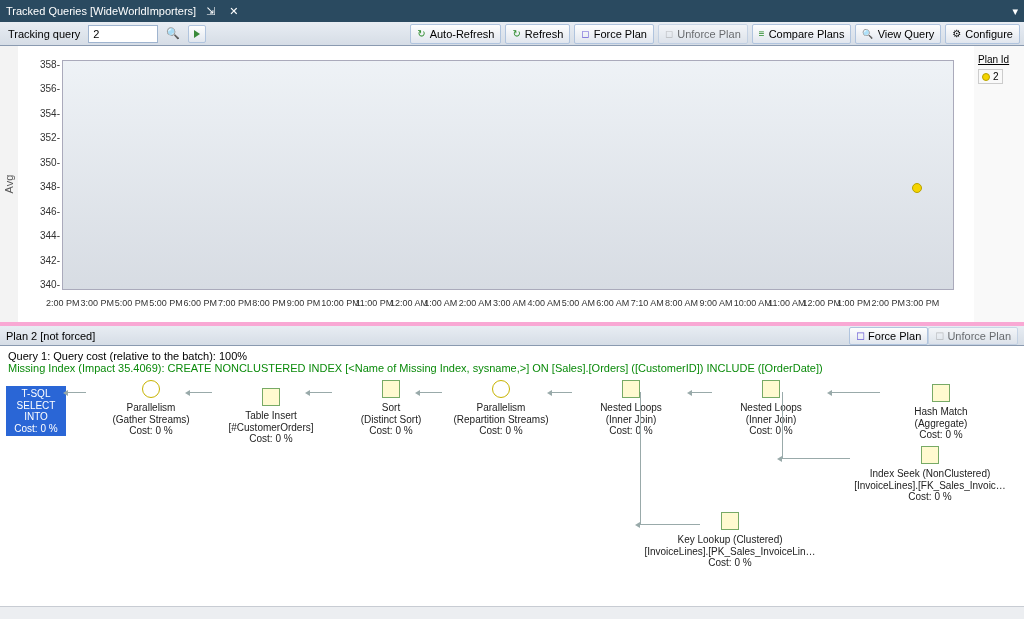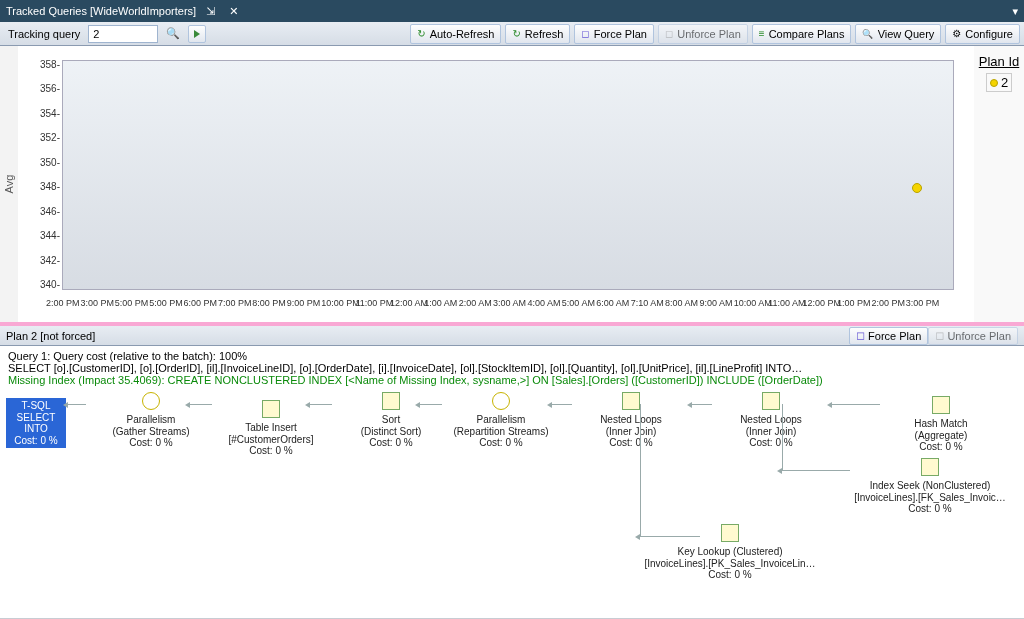--- a/index.html
+++ b/index.html
@@ -26,21 +26,21 @@
 .chart-zone { display: flex; height: 280px; border-bottom: 4px solid #f9a8d4; }
 .rot-lbl { width: 18px; background: #f3f3f3; display: flex; align-items: center; justify-content: center; color: #555; }
 .rot-lbl span { transform: rotate(-90deg); white-space: nowrap; font-size: 11px; }
 .chart { flex: 1; position: relative; padding: 10px; }
 .plotbox { position: absolute; left: 44px; top: 14px; right: 20px; bottom: 32px; border: 1px solid #aab; background: linear-gradient(#eef2f6,#d7dce3); }
 .plotbox .dot { position: absolute; width: 10px; height: 10px; border-radius: 50%; background: #f5d400; border: 1px solid #b8a300; transform: translate(-50%,-50%); }
 .yticks { position: absolute; left: 8px; top: 14px; bottom: 32px; width: 34px; display: flex; flex-direction: column; justify-content: space-between; font-size: 10px; color: #333; text-align: right; }
 .yticks div { line-height: 1; }
 .xticks { position: absolute; left: 44px; right: 20px; bottom: 14px; display: flex; justify-content: space-between; font-size: 9px; color: #333; }
 .xticks div { width: 32px; text-align: center; white-space: nowrap; transform: translateX(-50%); margin-top: 38px; }
-.legend { width: 50px; background: #f9f9f9; padding: 8px 4px; font-size: 13px; text-align: center; text-decoration: underline; }
+.legend { width: 50px; background: #f9f9f9; padding: 8px 4px; font-size: 10px; text-align: left; text-decoration: underline; }
 .legend .li { display: inline-flex; align-items: center; gap: 3px; margin-top: 4px; border: 1px solid #ccc; padding: 1px 3px; cursor: pointer; }
 .legend .sw { width: 8px; height: 8px; background: #f5d400; border-radius: 50%; border: 1px solid #b8a300; }
 
 .planbar { height: 20px; background: linear-gradient(#e8edf3,#d6dde6); border-bottom: 1px solid #8a9ab0; display: flex; align-items: center; padding: 0 6px; font-size: 11px; }
 .planbar .spacer { flex: 1; }
 .planbar .btn { height: 18px; padding: 0 6px; display: flex; align-items: center; gap: 3px; background: linear-gradient(#fefefe,#e1e6ee); border: 1px solid #b0c4de; border-radius: 2px; cursor: pointer; }
 .planbar .btn.disabled { opacity: .55; }
 
 .querytext { padding: 4px 8px 2px; font-family: "Consolas","Courier New",monospace; font-size: 11px; white-space: nowrap; overflow: hidden; }
 .querytext .l1 { color: #000; }
@@ -183,21 +183,20 @@
       <span>Force Plan</span>
     </div>
   <div class="btn disabled">
       <span class="ic ic-un"></span>
       <span>Unforce Plan</span>
     </div>
 </div>
 
 <div class="querytext">
   <div class="l1">Query 1: Query cost (relative to the batch): 100%</div>
-  <div class="l2">SELECT [o].[CustomerID], [o].[OrderID], [il].[InvoiceLineID], [o].[OrderDate], [i].[InvoiceDate], [ol].[StockItemID], [ol].[Quantity], [ol].[UnitPrice], [il].[LineProfit] INTO…</div>
   <div class="l3">Missing Index (Impact 35.4069): CREATE NONCLUSTERED INDEX [&lt;Name of Missing Index, sysname,&gt;] ON [Sales].[Orders] ([CustomerID]) INCLUDE ([OrderDate])</div>
 </div>
 
 <div class="plan-diagram">
   <div class="node root" style="left:6px; top:10px;">
     <div class="l">T-SQL</div>
     <div class="l">SELECT INTO</div>
     <div class="l">Cost: 0 %</div>
   </div>
   <div class="node" style="left:80px; top:4px;"><span class="icon round"></span><div class="l">Parallelism</div><div class="l">(Gather Streams)</div><div class="l">Cost: 0 %</div></div>

